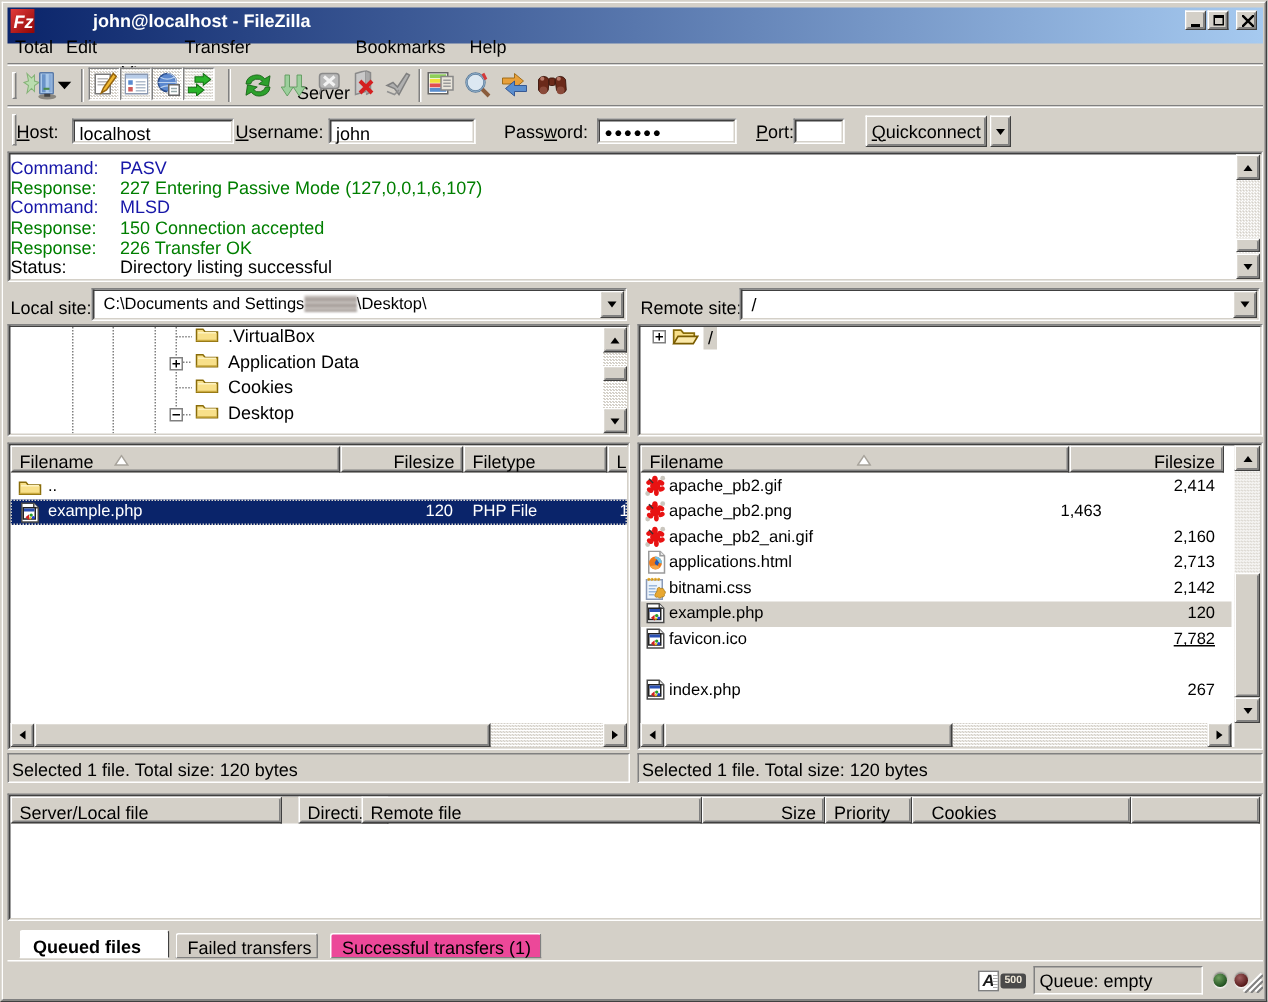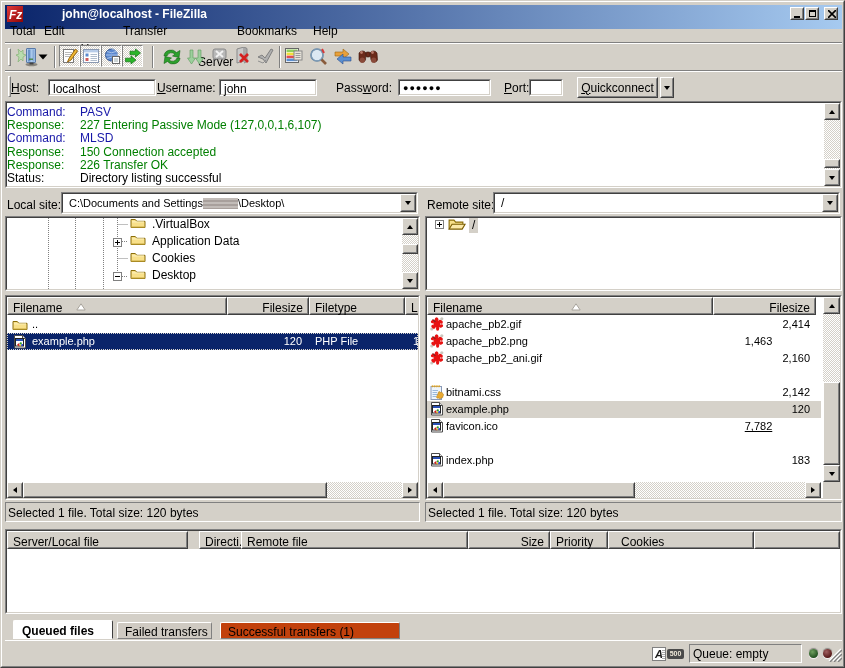--- a/index.html
+++ b/index.html
@@ -500,56 +500,63 @@
               <use href="#sym-feather"></use>
             </svg>
             <span class="abs" style="left:19px;">apache_pb2.gif</span>
             <span class="abs" style="left:280px;width:103px;text-align:right;">2,414</span>
           </div>
     <div class="row" style="left:0;top:36px;width:394px;">
             <svg class="abs" style="left:2px;top:0px" width="16" height="16">
               <use href="#sym-feather"></use>
             </svg>
             <span class="abs" style="left:19px;">apache_pb2.png</span>
-            <span class="abs" style="left:280px;width:103px;text-align:center;">1,463</span>
+            <span class="abs" style="left:280px;width:103px;text-align:left;">1,463</span>
           </div>
     <div class="row" style="left:0;top:53px;width:394px;">
             <svg class="abs" style="left:2px;top:0px" width="16" height="16">
               <use href="#sym-feather"></use>
             </svg>
             <span class="abs" style="left:19px;">apache_pb2_ani.gif</span>
             <span class="abs" style="left:280px;width:103px;text-align:right;">2,160</span>
           </div>
+    <div class="row" style="left:0;top:70px;width:394px;">
+            <svg class="abs" style="left:2px;top:0px" width="16" height="16">
+              <use href="#sym-ff"></use>
+            </svg>
+            <span class="abs" style="left:19px;">applications.html</span>
+            <span class="abs" style="left:280px;width:103px;text-align:right;">2,713</span>
+          </div>
     <div class="row" style="left:0;top:87px;width:394px;">
             <svg class="abs" style="left:2px;top:0px" width="16" height="16">
               <use href="#sym-css"></use>
             </svg>
             <span class="abs" style="left:19px;">bitnami.css</span>
             <span class="abs" style="left:280px;width:103px;text-align:right;">2,142</span>
           </div>
     <div class="row" style="left:0;top:104px;width:394px;background:#d6d2ca;">
             <svg class="abs" style="left:2px;top:0px" width="16" height="16">
               <use href="#sym-php"></use>
             </svg>
             <span class="abs" style="left:19px;">example.php</span>
             <span class="abs" style="left:280px;width:103px;text-align:right;">120</span>
           </div>
     <div class="row" style="left:0;top:121px;width:394px;">
             <svg class="abs" style="left:2px;top:0px" width="16" height="16">
               <use href="#sym-php"></use>
             </svg>
             <span class="abs" style="left:19px;">favicon.ico</span>
-            <span class="abs" style="left:280px;width:103px;text-align:center;text-decoration:underline;">7,782</span>
+            <span class="abs" style="left:280px;width:103px;text-align:right;text-decoration:underline;">7,782</span>
           </div>
     <div class="row" style="left:0;top:155px;width:394px;">
             <svg class="abs" style="left:2px;top:0px" width="16" height="16">
               <use href="#sym-php"></use>
             </svg>
             <span class="abs" style="left:19px;">index.php</span>
-            <span class="abs" style="left:280px;width:103px;text-align:right;">183</span>
+            <span class="abs" style="left:280px;width:103px;text-align:right;">267</span>
           </div>
 
     <div class="abs" style="right:0;top:0;width:17px;height:185px;">
       <div class="abs ck" style="left:0;top:0;width:17px;height:185px;"></div>
       <div class="abs rais" style="left:0;top:0;width:17px;height:17px;">
               <div class="raisI ctr">
                 <span class="ar-u"></span>
               </div>
             </div>
       <div class="abs rais" style="left:0;top:85px;width:17px;height:83px;">
@@ -615,21 +622,21 @@
 </div>
     </div>
 
 <div class="abs" style="left:4px;top:614px;width:837px;height:25px;">
   <div class="abs" style="left:8px;top:5px;width:100px;height:19px;background:#fff;border:1px solid;border-color:#fff #404040 #fff #fff;border-radius:2px 2px 0 0;z-index:2;">
     <div class="abs" style="left:8px;top:3px;font-weight:bold;">Queued files</div>
   </div>
   <div class="abs" style="left:112px;top:7px;width:95px;height:17px;background:#cfcac2;border:1px solid;border-color:#fff #808080 #808080 #fff;border-radius:2px 2px 0 0;">
     <div class="abs" style="left:7px;top:2px;">Failed transfers</div>
   </div>
-  <div class="abs" style="left:215px;top:7px;width:180px;height:17px;background:#c2410c;border:1px solid;border-color:#fff #808080 #808080 #fff;border-radius:2px 2px 0 0;">
+  <div class="abs" style="left:215px;top:7px;width:141px;height:17px;background:#ec4899;border:1px solid;border-color:#fff #808080 #808080 #fff;border-radius:2px 2px 0 0;">
     <div class="abs" style="left:7px;top:2px;">Successful transfers (1)</div>
   </div>
 </div>
 
 <div class="abs" style="left:4px;top:639px;width:837px;height:25px;border-top:1px solid #fff;">
   <div class="abs" style="left:647px;top:6px;width:14px;height:14px;background:#fff;border:1px solid #808080;">
     <div class="abs" style="left:2px;top:0px;font-size:11px;font-weight:bold;font-style:italic;color:#1a1a1a;">A</div>
     <div class="abs" style="left:9px;top:2px;width:3px;height:9px;background:repeating-linear-gradient(#aaa 0 1px,#fff 1px 2px);"></div>
   </div>
   <div class="abs" style="left:662px;top:8px;width:17px;height:10px;background:#4a4a4a;border-radius:2px;color:#efe8d8;font-size:7px;font-weight:bold;text-align:center;line-height:10px;">500</div>

